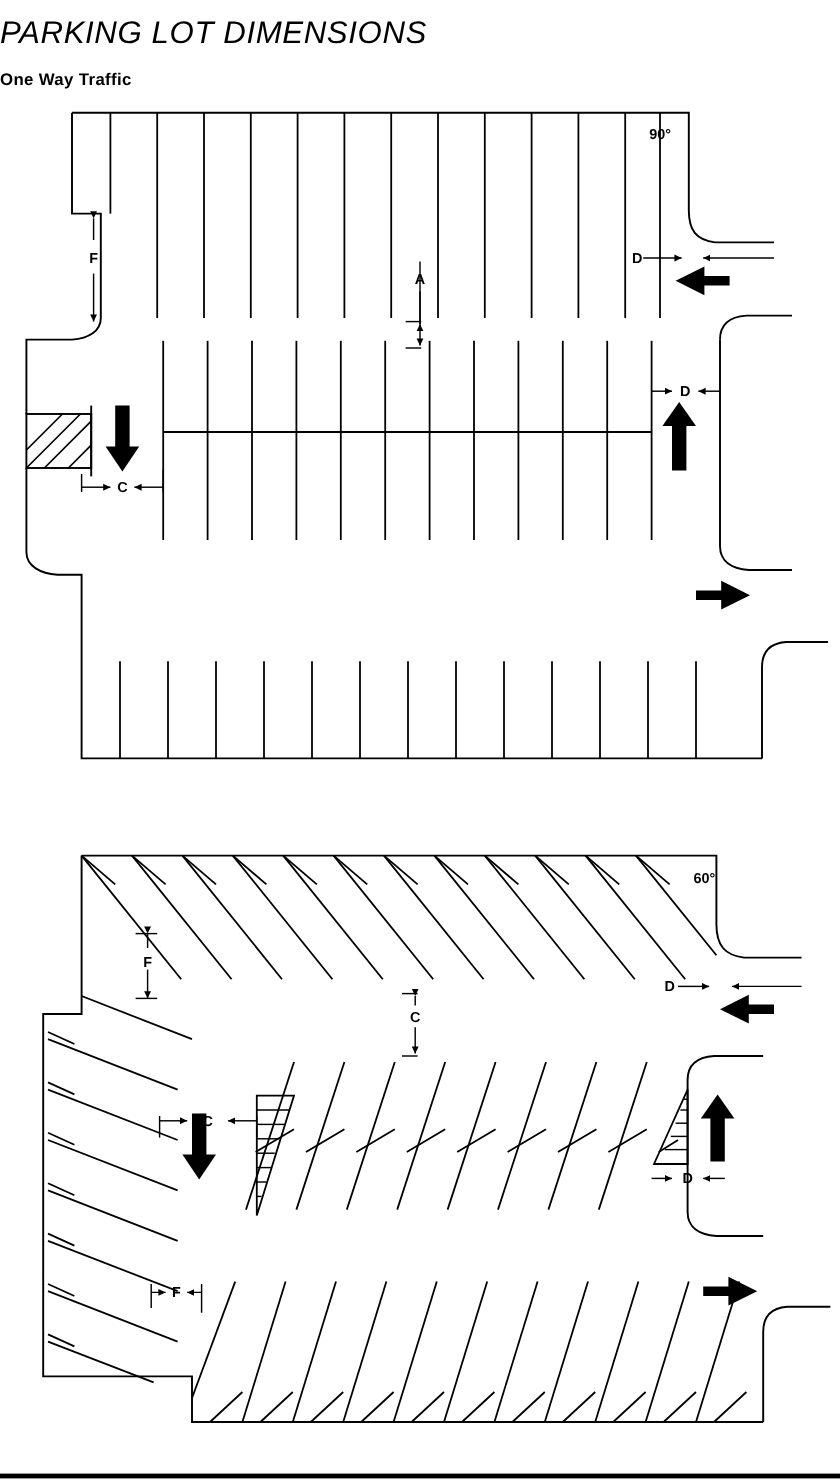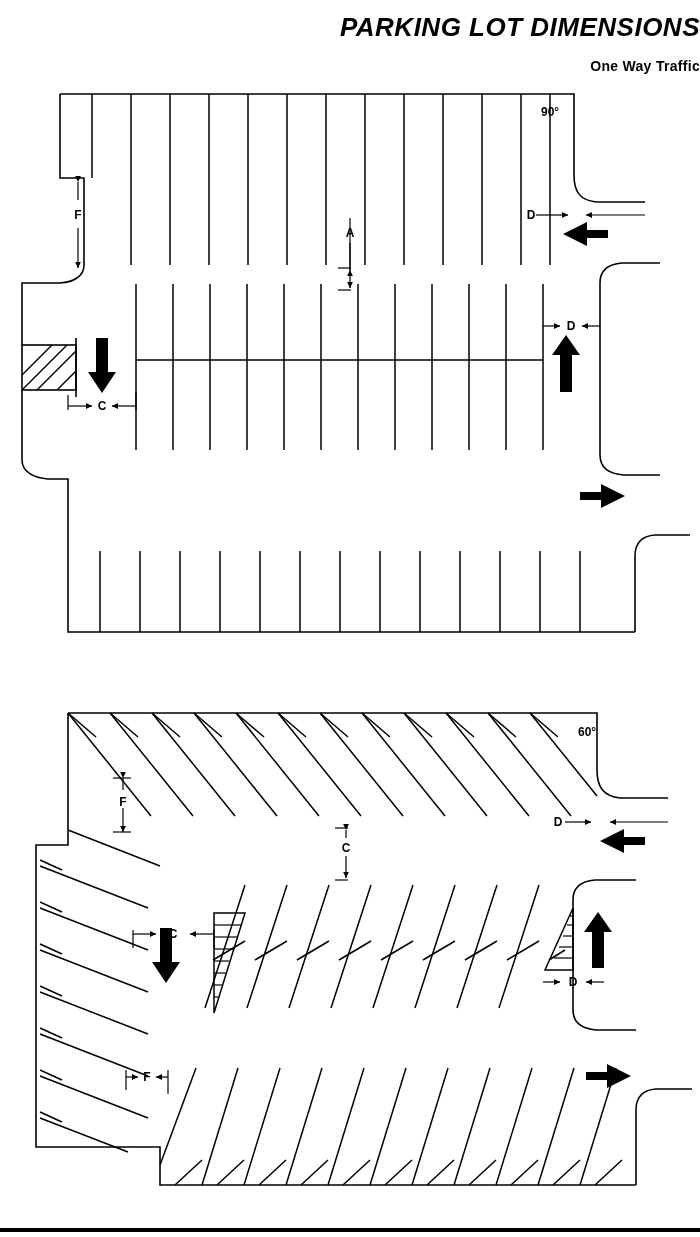--- a/index.html
+++ b/index.html
@@ -1,26 +1,26 @@
 <!DOCTYPE html>
 <html><head>
 <meta charset="utf-8">
 <style>
   html,body{margin:0;padding:0;background:#ffffff;}
   body{width:700px;height:1237px;position:relative;overflow:hidden;
        font-family:"Liberation Sans",sans-serif;color:#000;}
   #page{position:relative;width:700px;height:1237px;background:#fff;}
 
   .title{
-    position:absolute;left:0;top:12px;width:700px;text-align:right;
+    position:absolute;left:0;top:12px;width:700px;text-align:left;
     font-family:"Liberation Sans",sans-serif;
-    font-weight:bold;font-style:italic;font-size:26px;letter-spacing:.5px;
+    font-weight:normal;font-style:italic;font-size:26px;letter-spacing:.5px;
   }
   .subtitle{
-    position:absolute;left:0;top:58px;width:700px;text-align:right;
+    position:absolute;left:0;top:58px;width:700px;text-align:left;
     font-family:"Liberation Sans",sans-serif;
     font-weight:bold;font-size:14px;letter-spacing:.3px;
   }
   .svg-wrap{position:absolute;left:0;top:0;width:700px;height:1237px;}
   svg{display:block;}
   text{font-family:"Liberation Sans",sans-serif;fill:#000;}
   .dimlabel{font-size:12px;font-weight:bold;}
   .anglabel{font-size:12px;font-weight:bold;}
   .bottom-rule{
     position:absolute;left:0;top:1228px;width:700px;height:4px;background:#000;

